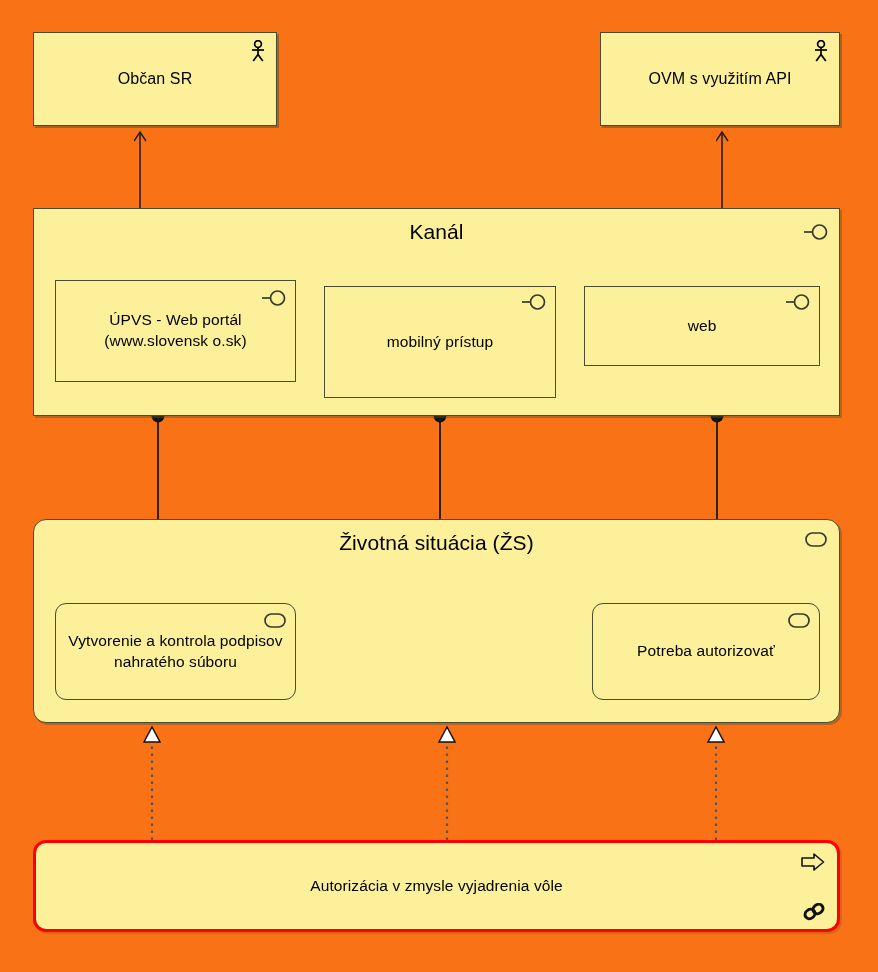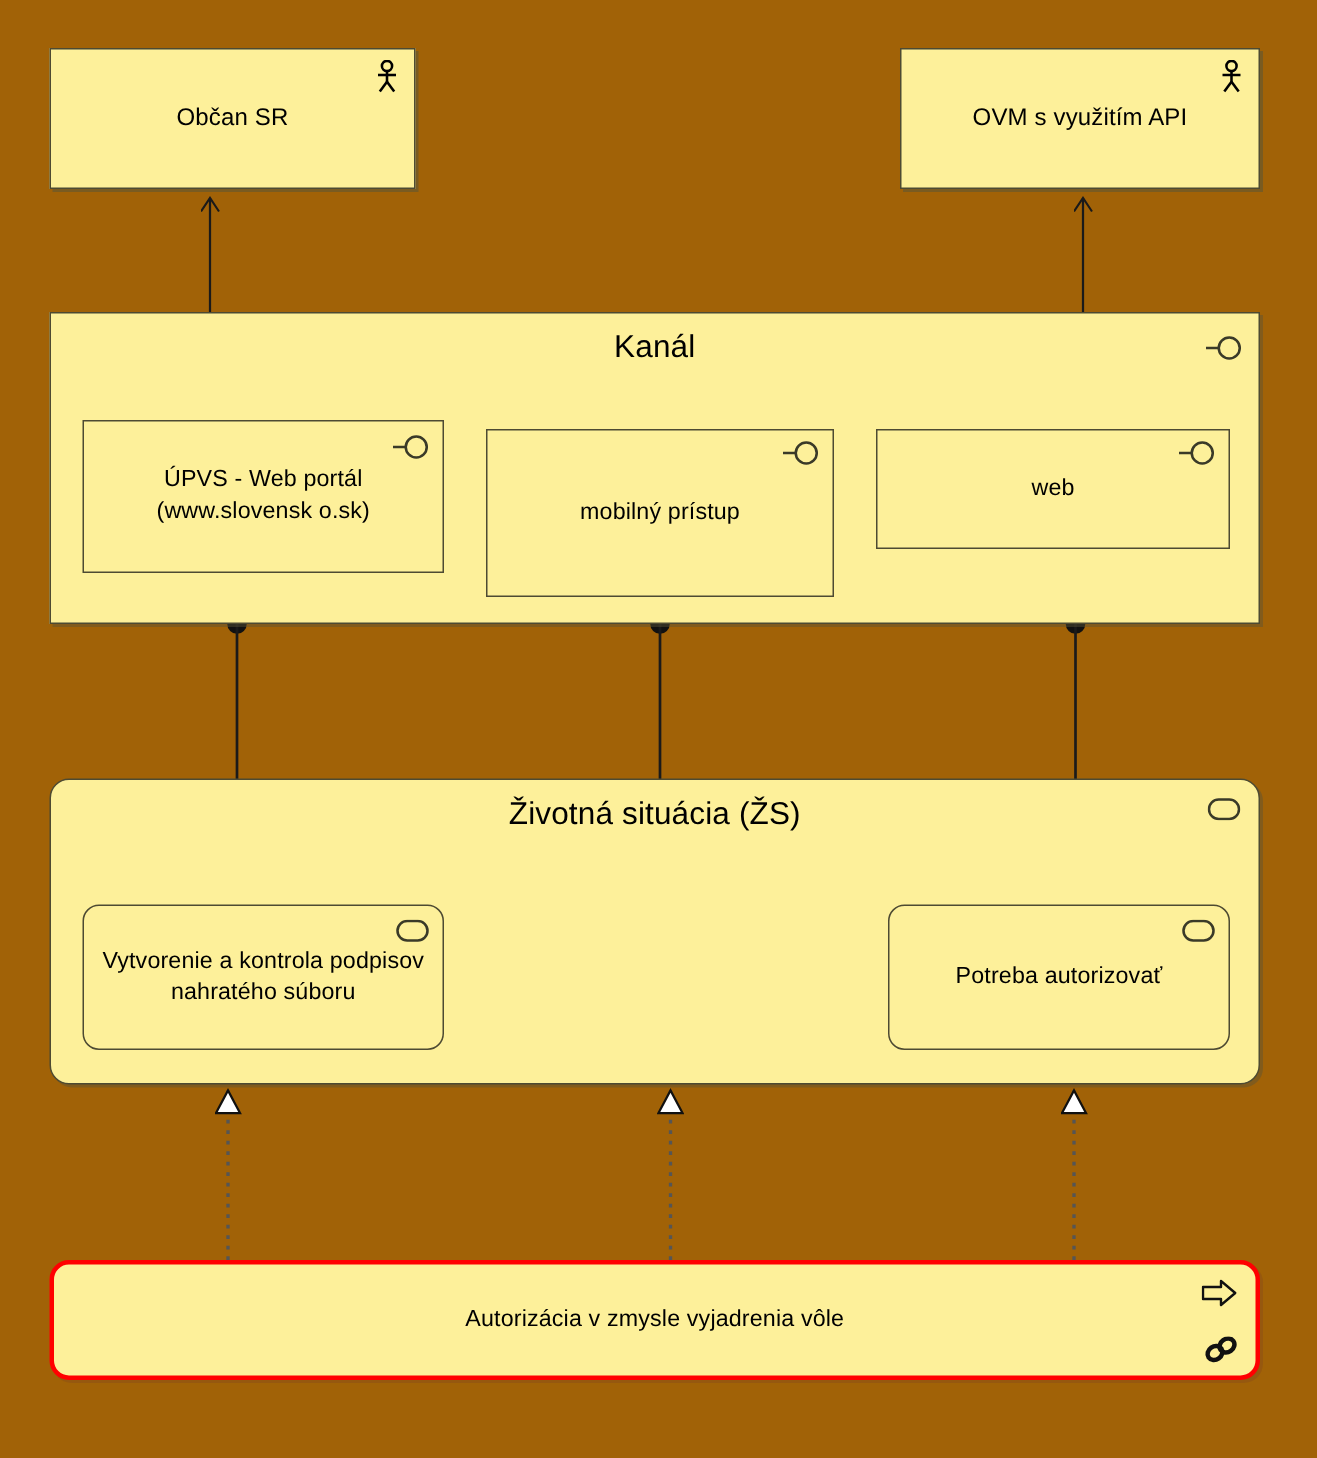--- a/index.html
+++ b/index.html
@@ -6,21 +6,21 @@
   html,body{margin:0;padding:0;background:#ffffff;}
   body{
     font-family:"Liberation Sans","DejaVu Sans",sans-serif;
     color:#000;
     -webkit-font-smoothing:antialiased;
   }
   #canvas{
     position:relative;
     width:878px;
     height:972px;
-    background:#a16207;
+    background:#f97316;
     overflow:hidden;
   }
   svg.edges{
     position:absolute;
     left:0;top:0;
     width:878px;height:972px;
     pointer-events:none;
     z-index:5;
   }
 
@@ -231,21 +231,21 @@
 
   <div class="node child rounded-sm" style="left:592px;top:603px;width:228px;height:97px;">
     <span class="label">Potreba autorizovať</span>
     <span class="icon ic-proc" style="right:9px;top:9px;">
       <svg viewBox="0 0 22 15" width="22" height="15">
         <rect x="1" y="1" width="20" height="13" rx="6.5" ry="6.5" fill="none" stroke="#3a3a28" stroke-width="1.7"></rect>
       </svg>
     </span>
   </div>
 
-  <div class="node redbox" style="left:33px;top:840px;width:807px;height:80px;">
+  <div class="node redbox" style="left:33px;top:840px;width:807px;height:92px;">
     <span class="label">Autorizácia v zmysle vyjadrenia vôle</span>
     <span class="icon ic-arrow" style="right:12px;top:9px;">
       <svg viewBox="0 0 24 20" width="24" height="20">
         <path d="M1,6 L13,6 L13,2 L22.5,10 L13,18 L13,14 L1,14 z" fill="#fdf09a" stroke="#111" stroke-width="1.6" stroke-linejoin="round"></path>
       </svg>
     </span>
     <span class="icon ic-chain" style="right:12px;bottom:8px;">
       <svg viewBox="0 0 22 18" width="22" height="18">
         <ellipse cx="7" cy="11" rx="5.2" ry="4.4" fill="none" stroke="#111" stroke-width="3" transform="rotate(-35 7 11)"></ellipse>
         <ellipse cx="15" cy="6" rx="5.2" ry="4.4" fill="none" stroke="#111" stroke-width="3" transform="rotate(-35 15 6)"></ellipse>

